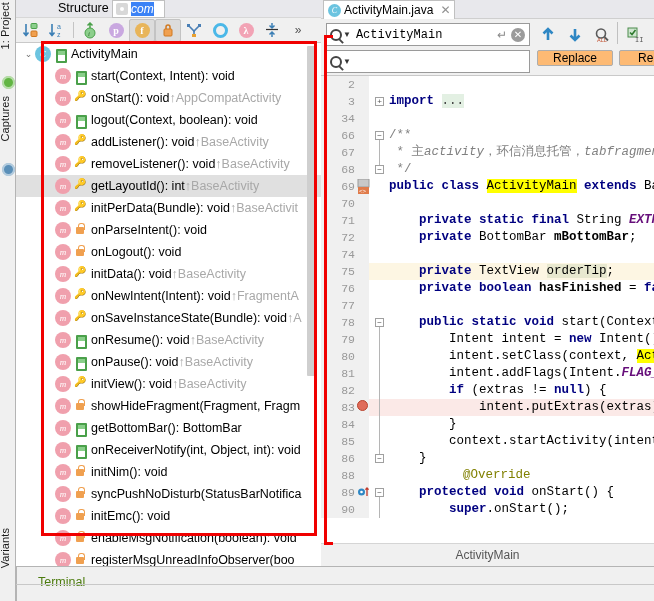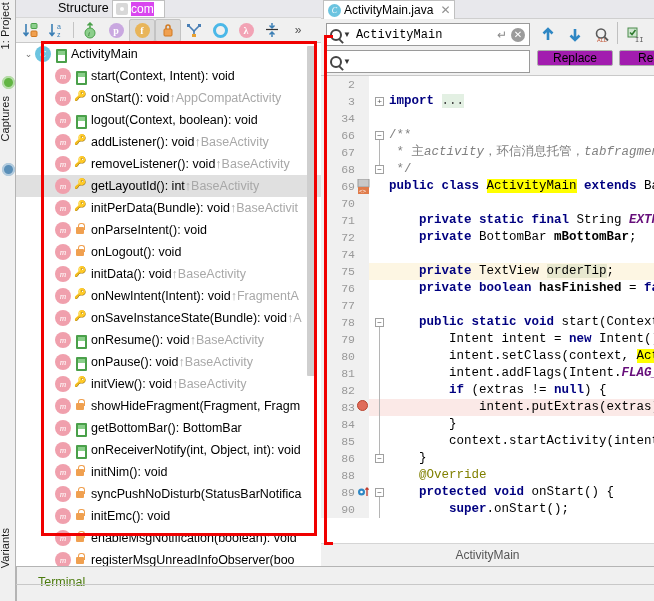--- a/index.html
+++ b/index.html
@@ -168,21 +168,21 @@
     font-family:"Liberation Mono", monospace; font-size:12px; color:#000;
     flex:1 1 auto; overflow:hidden;
   }
   .enter-ico { color:#8a8a8a; font-size:12px; margin-right:4px; }
   .clear-ico {
     width:14px; height:14px; border-radius:50%; background:#9b9b9b;
     color:#fff; font-size:10px; line-height:14px; text-align:center;
     margin-right:4px;
   }
   .btn-grey {
-    height:16px; background:#a21caf; border:1px solid #adadad;
+    height:16px; background:#fdba74; border:1px solid #adadad;
     border-radius:2px; font-size:12px; color:#000;
     display:flex; align-items:center; justify-content:center;
   }
 
   
   .code-wrap {
     position:absolute; left:0; top:76px; width:333px; height:467px;
     background:#fff; overflow:hidden;
   }
   .code-row { position:relative; height:17px; white-space:nowrap; }
@@ -212,21 +212,21 @@
     position:absolute; left:68px; top:0; height:17px; line-height:17px;
     font-family:"Liberation Mono", monospace; font-size:12.5px;
     white-space:pre;
   }
   .kw { color:#000080; font-weight:bold; }
   .fld { color:#000000; font-weight:bold; }
   .fld-i { color:#660e7a; font-weight:bold; font-style:italic; }
   .cmt { color:#808080; }
   .cmt-i { color:#808080; font-style:italic; }
   .plain { color:#000; }
-  .anno { color:#808000; }
+  .anno { color:#808000;margin-left:44px; }
   .hl-match { background:#ffff00; }
   .hl-ident { background:#e8e8cf; }
   .dots-fold { background:#e3f0e3; color:#444; }
 
   .bp-dot {
     width:11px; height:11px; border-radius:50%;
     background:#e06c5a; border:1px solid #b9442f;
   }
 
   
@@ -260,21 +260,21 @@
   }
   .popup-pkg-ico {
     width:12px; height:12px; background:#d8d8d8; border-radius:2px;
     position:relative; margin-right:3px;
   }
   .popup-pkg-ico::after {
     content:""; position:absolute; left:4px; top:4px; width:4px; height:4px;
     border-radius:50%; background:#fff;
   }
   .popup-com-txt {
-    background:#d946ef; color:#fff; font-size:12px; padding:0 0;
+    background:#3b82f6; color:#fff; font-size:12px; padding:0 0;font-style:italic;
   }
 
   
   .red-rect {
     position:absolute; border:3px solid #f00000; pointer-events:none;
   }
   .red-left { left:41px; top:41px; width:276px; height:495px; }
   .red-right { left:324px; top:35px; width:9px; height:510px; border-right:none; }
 </style>
 </head>

